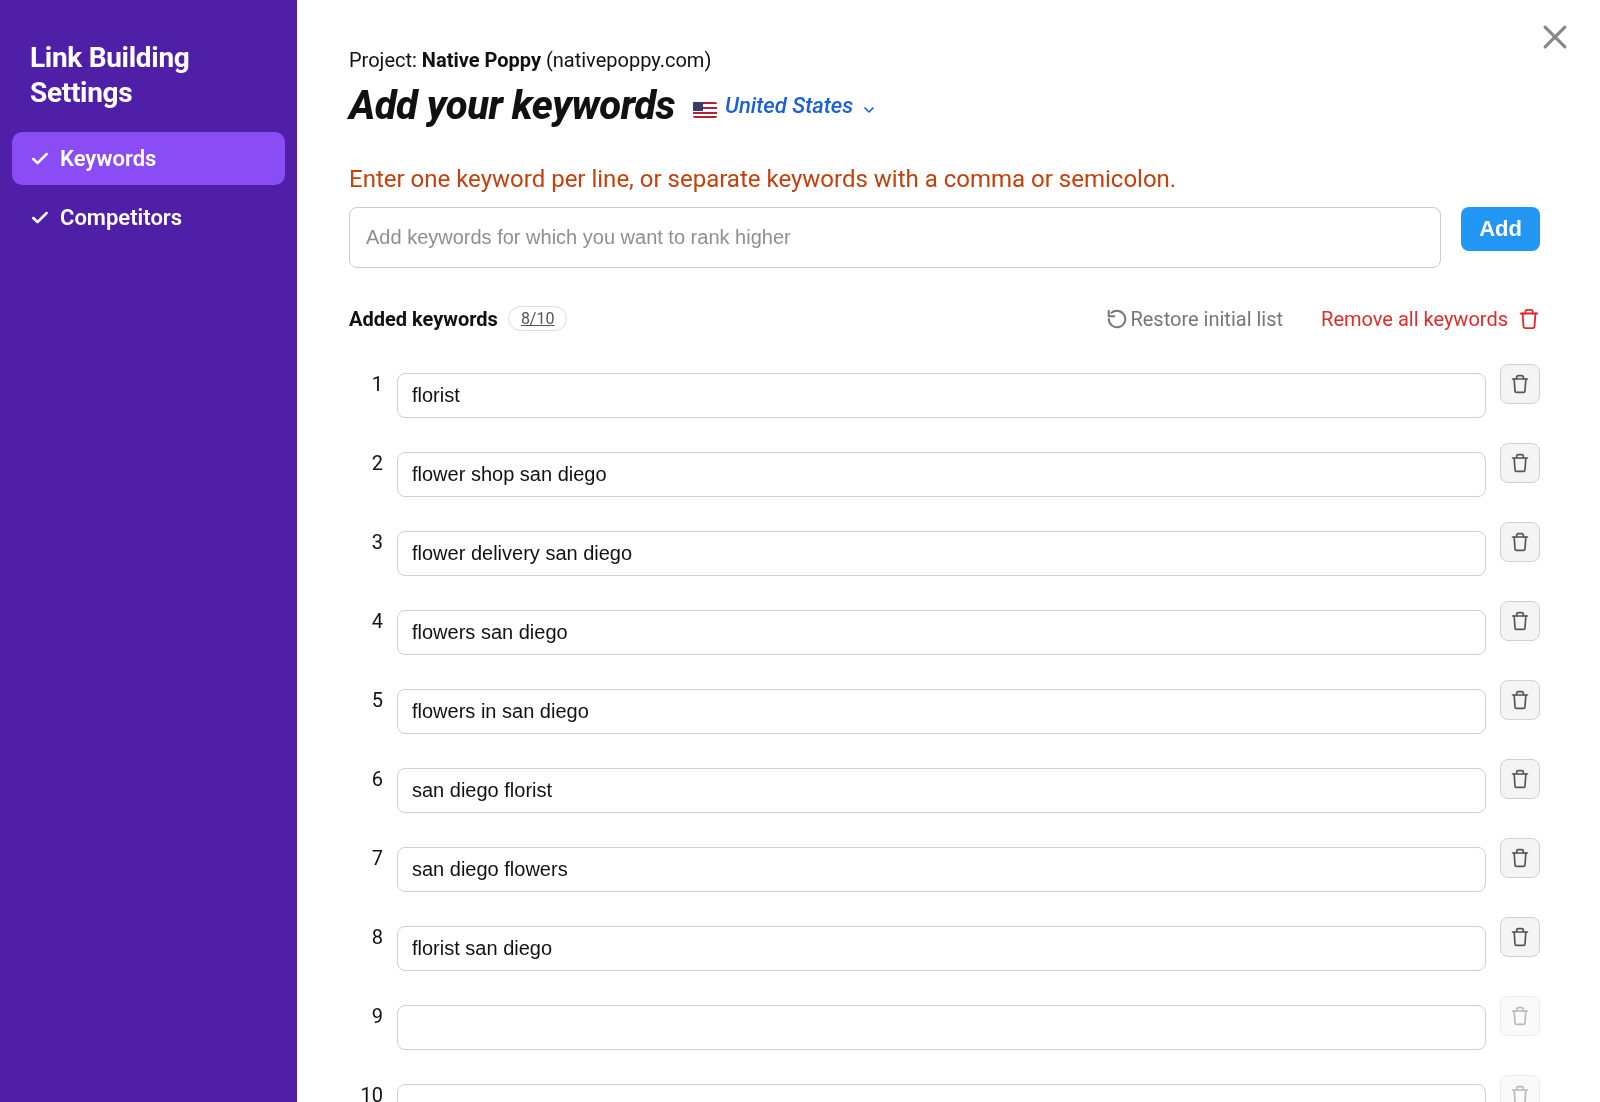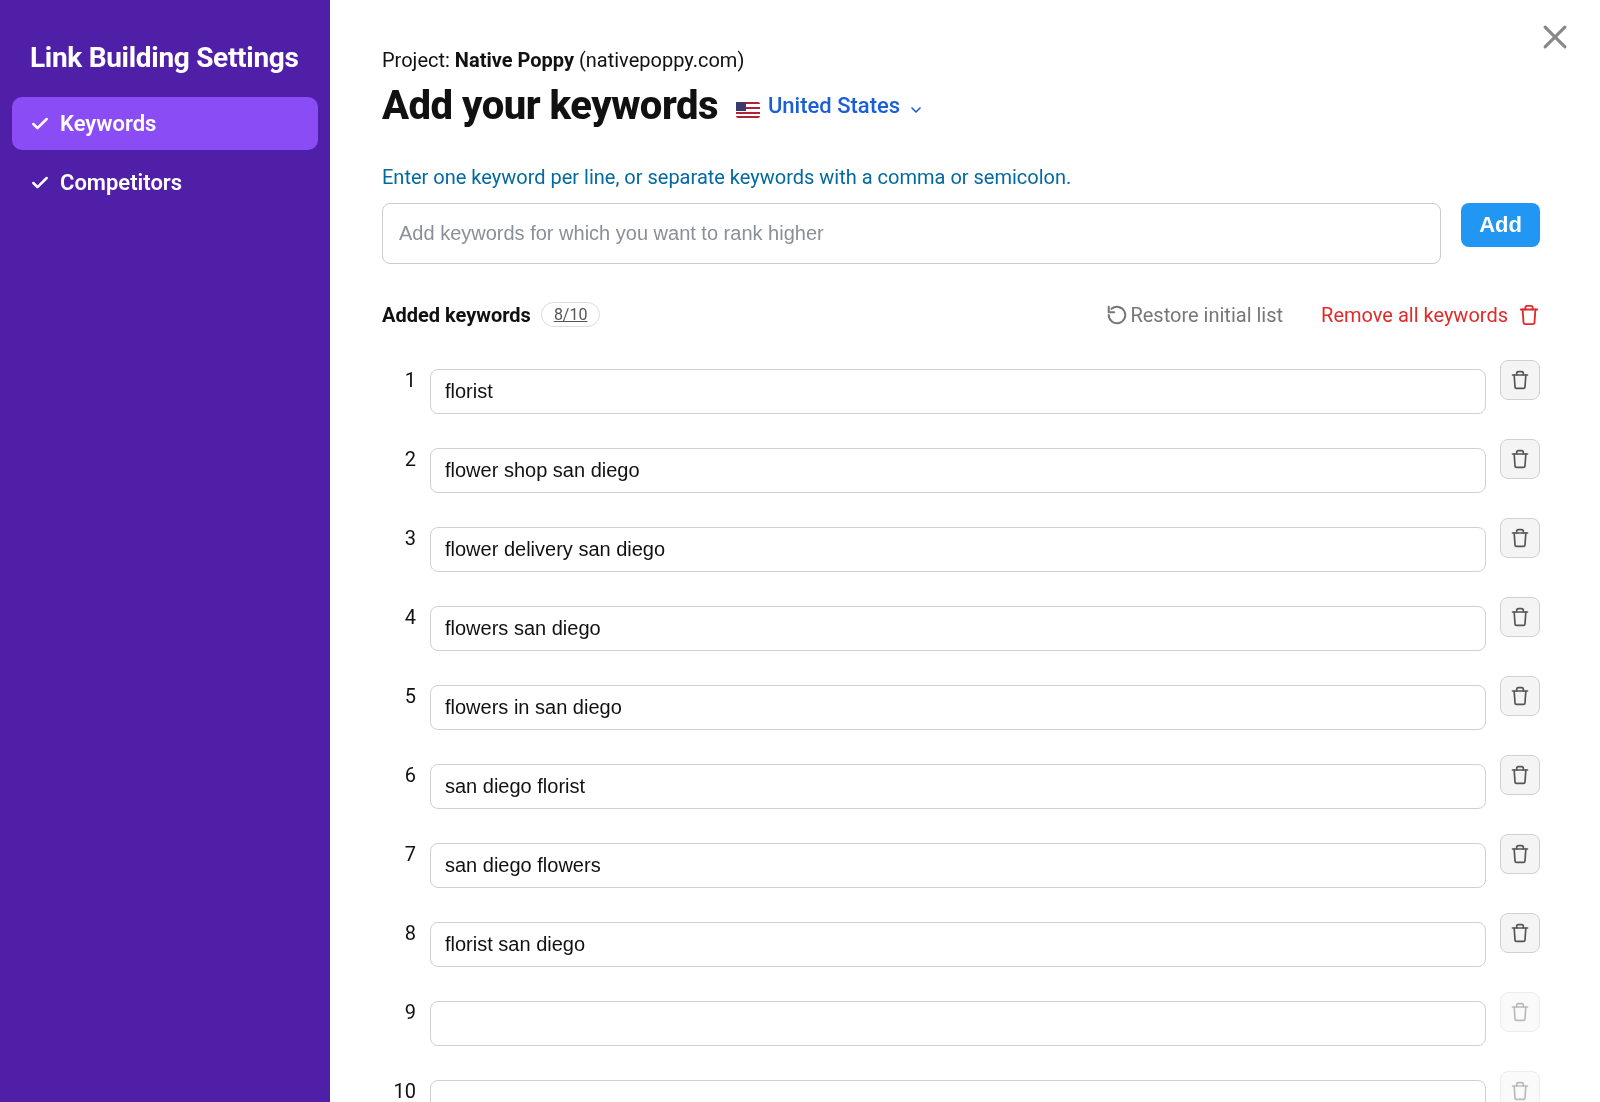--- a/index.html
+++ b/index.html
@@ -9,21 +9,21 @@
     }
     body {
       font-family: -apple-system, BlinkMacSystemFont, "Segoe UI", Roboto, Helvetica, Arial, sans-serif;
       background: #fff;
       width: 1600px;
       height: 1102px;
       overflow: hidden;
       display: flex;
     }
     .sidebar {
-      width: 330px;
+      width: 297px;
       background: #4F1FA8;
       padding: 40px 12px 0 12px;
       flex-shrink: 0;
     }
     .sidebar-title {
       color: #fff;
       font-size: 28px;
       font-weight: 700;
       line-height: 1.25;
       padding: 0 18px 22px 18px;
@@ -66,20 +66,21 @@
       font-size: 20px;
       color: #111;
       margin-bottom: 10px;
     }
     .project-line .proj-name { font-weight: 700; }
     .title-row {
       display: flex;
       align-items: center;
       gap: 18px;
       margin-bottom: 36px;
+      font-style: italic;
     }
     .page-title {
       font-size: 40px;
       font-weight: 800;
       letter-spacing: -0.5px;
       color: #111;
     }
     .country-picker {
       display: flex;
       align-items: flex-end;
@@ -111,22 +112,22 @@
       position: absolute;
       top: 0; left: 0;
       width: 10px; height: 9px;
       background: #3c3b6e;
     }
     .chevron {
       width: 16px;
       height: 16px;
     }
     .instruction {
-      font-size: 20px;
-      color: #0369a1;
+      font-size: 24px;
+      color: #c2410c;
       margin-bottom: 14px;
     }
     .input-row {
       display: flex;
       gap: 20px;
       margin-bottom: 38px;
     }
     .kw-input {
       flex: 1;
       border: 1px solid #ccc;

